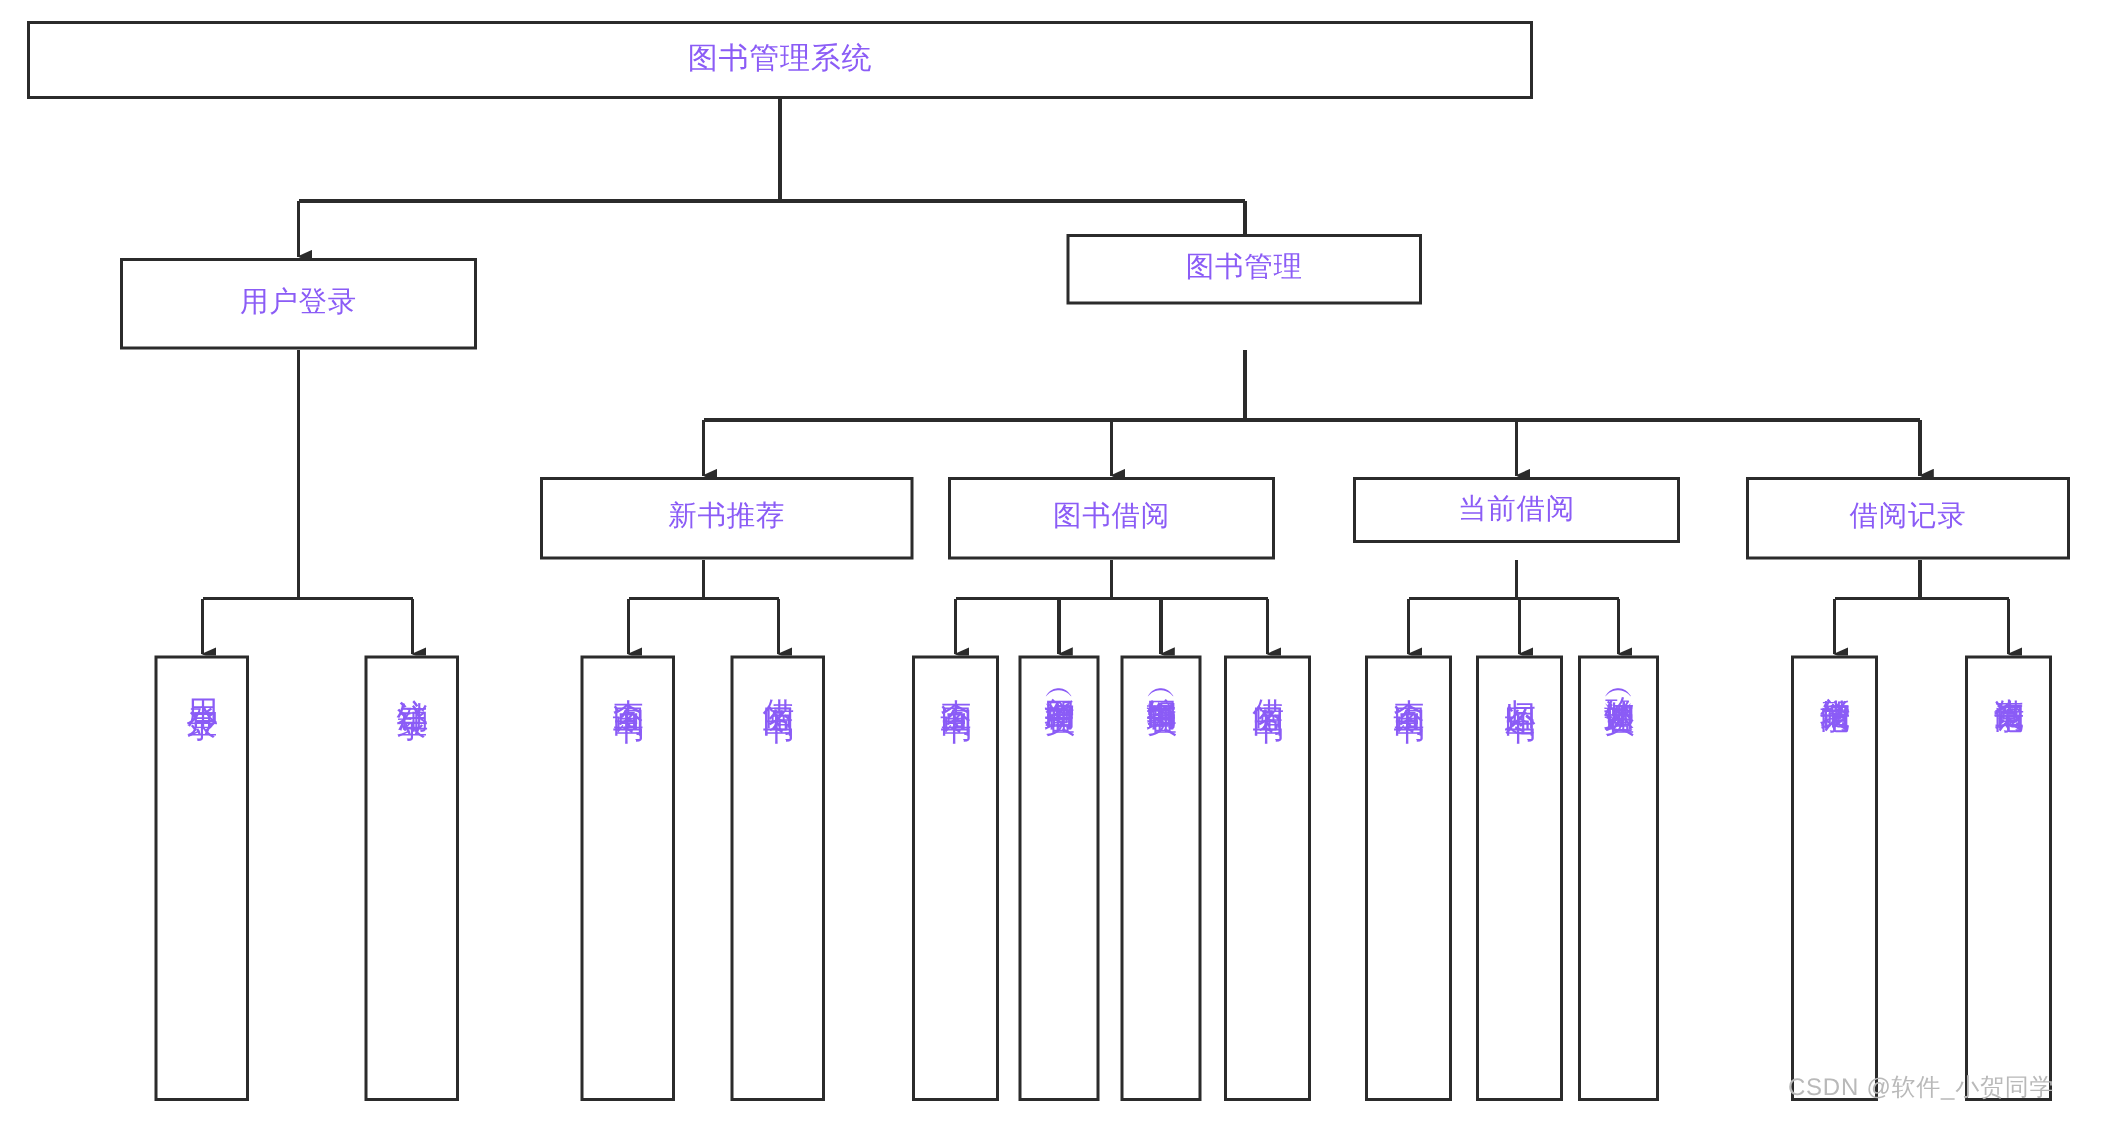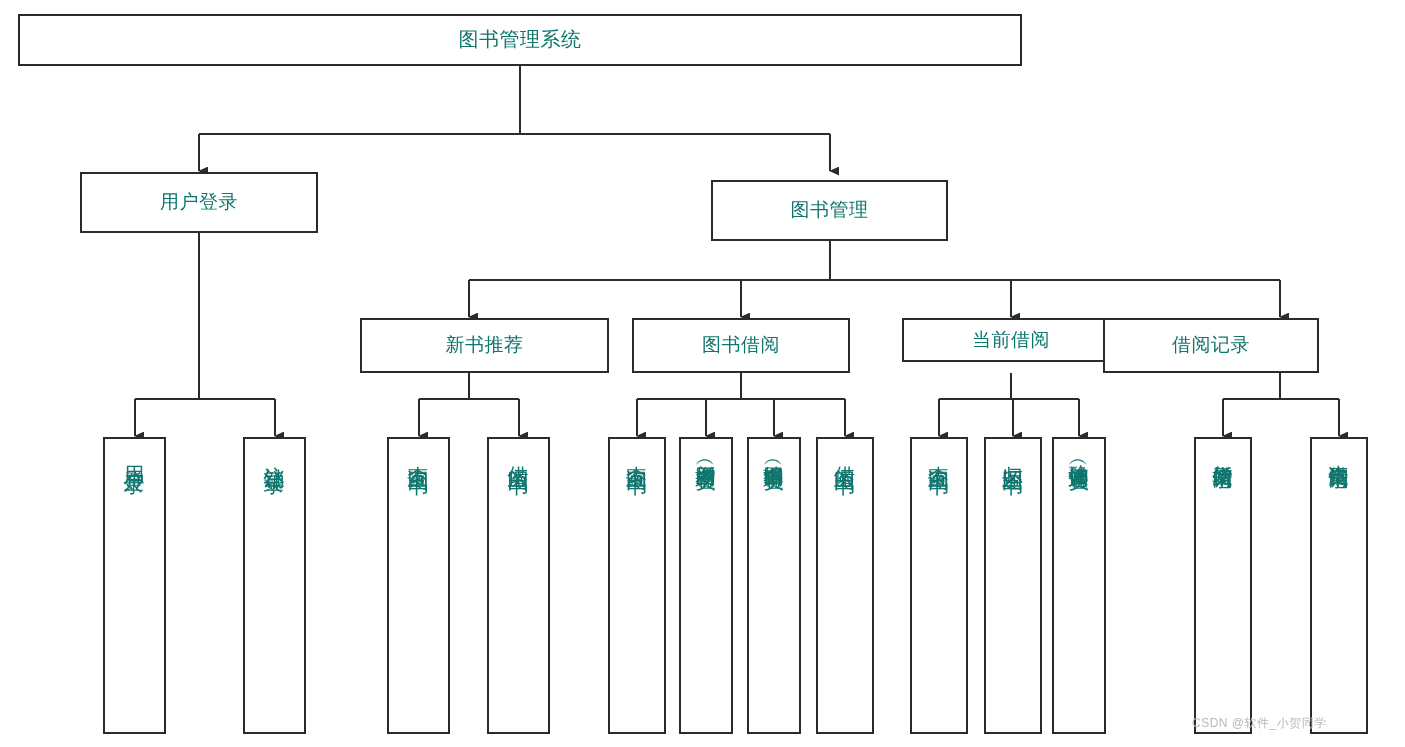--- a/index.html
+++ b/index.html
@@ -29,21 +29,21 @@
     position: absolute;
     box-sizing: border-box;
     border: 2px solid #2b2b2b;
     background: #ffffff;
     display: flex;
     align-items: center;
     justify-content: center;
     z-index: 3;
   }
   .node-label {
-    color: #0f766e;
+    color: #8b5cf6;
     text-align: right;
     line-height: 1.18;
     white-space: pre;
   }
   
   .node.horiz .node-label {
     font-size: 19px;
     letter-spacing: 0.5px;
   }
   .node.root .node-label {
@@ -65,21 +65,21 @@
     max-height: 100%;
   }
   .node.vert.narrow .node-label {
     font-size: 20px;
     letter-spacing: 1px;
   }
   #watermark {
     position: absolute;
     left: 1192px;
     top: 715px;
-    font-size: 12px;
+    font-size: 16px;
     color: #b9b9b9;
     letter-spacing: 0.5px;
     z-index: 8;
     white-space: nowrap;
     pointer-events: none;
   }
 </style>
 </head>
 <body>
 
@@ -128,33 +128,33 @@
       </g>
   </svg>
 
   <div id="nodes-layer">
       <div class="node horiz root" style="left: 18px; top: 14px; width: 1004px; height: 52px;">
         <span class="node-label">图书管理系统</span>
       </div>
       <div class="node horiz" style="left: 80px; top: 172px; width: 238px; height: 61px;">
         <span class="node-label">用户登录</span>
       </div>
-      <div class="node horiz" style="left: 711px; top: 180px; width: 237px; height: 61px;">
+      <div class="node horiz" style="left: 711px; top: 156px; width: 237px; height: 47px;">
         <span class="node-label">图书管理</span>
       </div>
       <div class="node horiz" style="left: 360px; top: 318px; width: 249px; height: 55px;">
         <span class="node-label">新书推荐</span>
       </div>
       <div class="node horiz" style="left: 632px; top: 318px; width: 218px; height: 55px;">
         <span class="node-label">图书借阅</span>
       </div>
       <div class="node horiz" style="left: 902px; top: 318px; width: 218px; height: 44px;">
         <span class="node-label">当前借阅</span>
       </div>
-      <div class="node horiz" style="left: 1103px; top: 318px; width: 216px; height: 55px;">
+      <div class="node horiz" style="left: 1164px; top: 318px; width: 216px; height: 55px;">
         <span class="node-label">借阅记录</span>
       </div>
       <div class="node vert" style="left: 103px; top: 437px; width: 63px; height: 297px;">
         <span class="node-label">用户登录</span>
       </div>
       <div class="node vert" style="left: 243px; top: 437px; width: 63px; height: 297px;">
         <span class="node-label">注销登录</span>
       </div>
       <div class="node vert" style="left: 387px; top: 437px; width: 63px; height: 297px;">
         <span class="node-label">查询图书</span>

